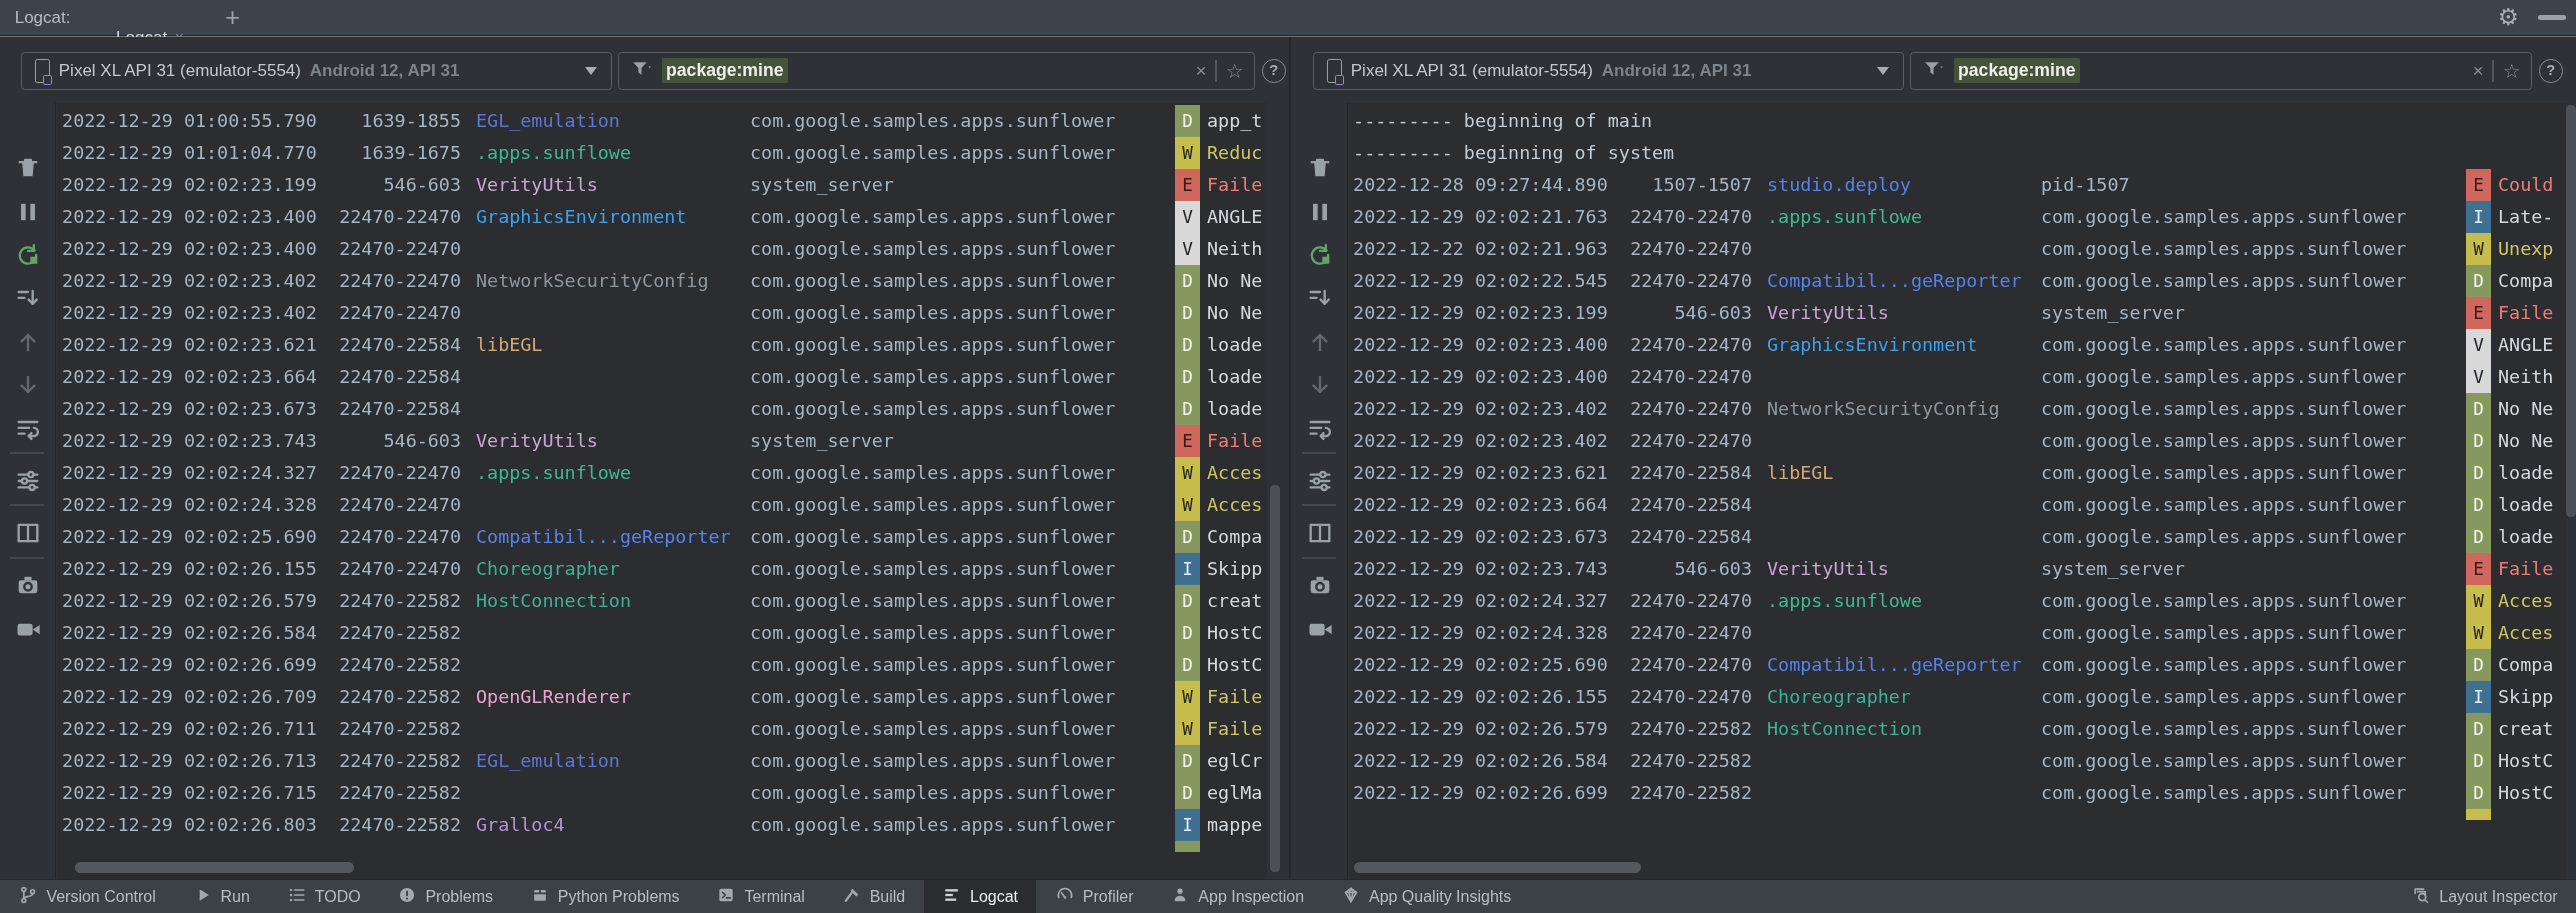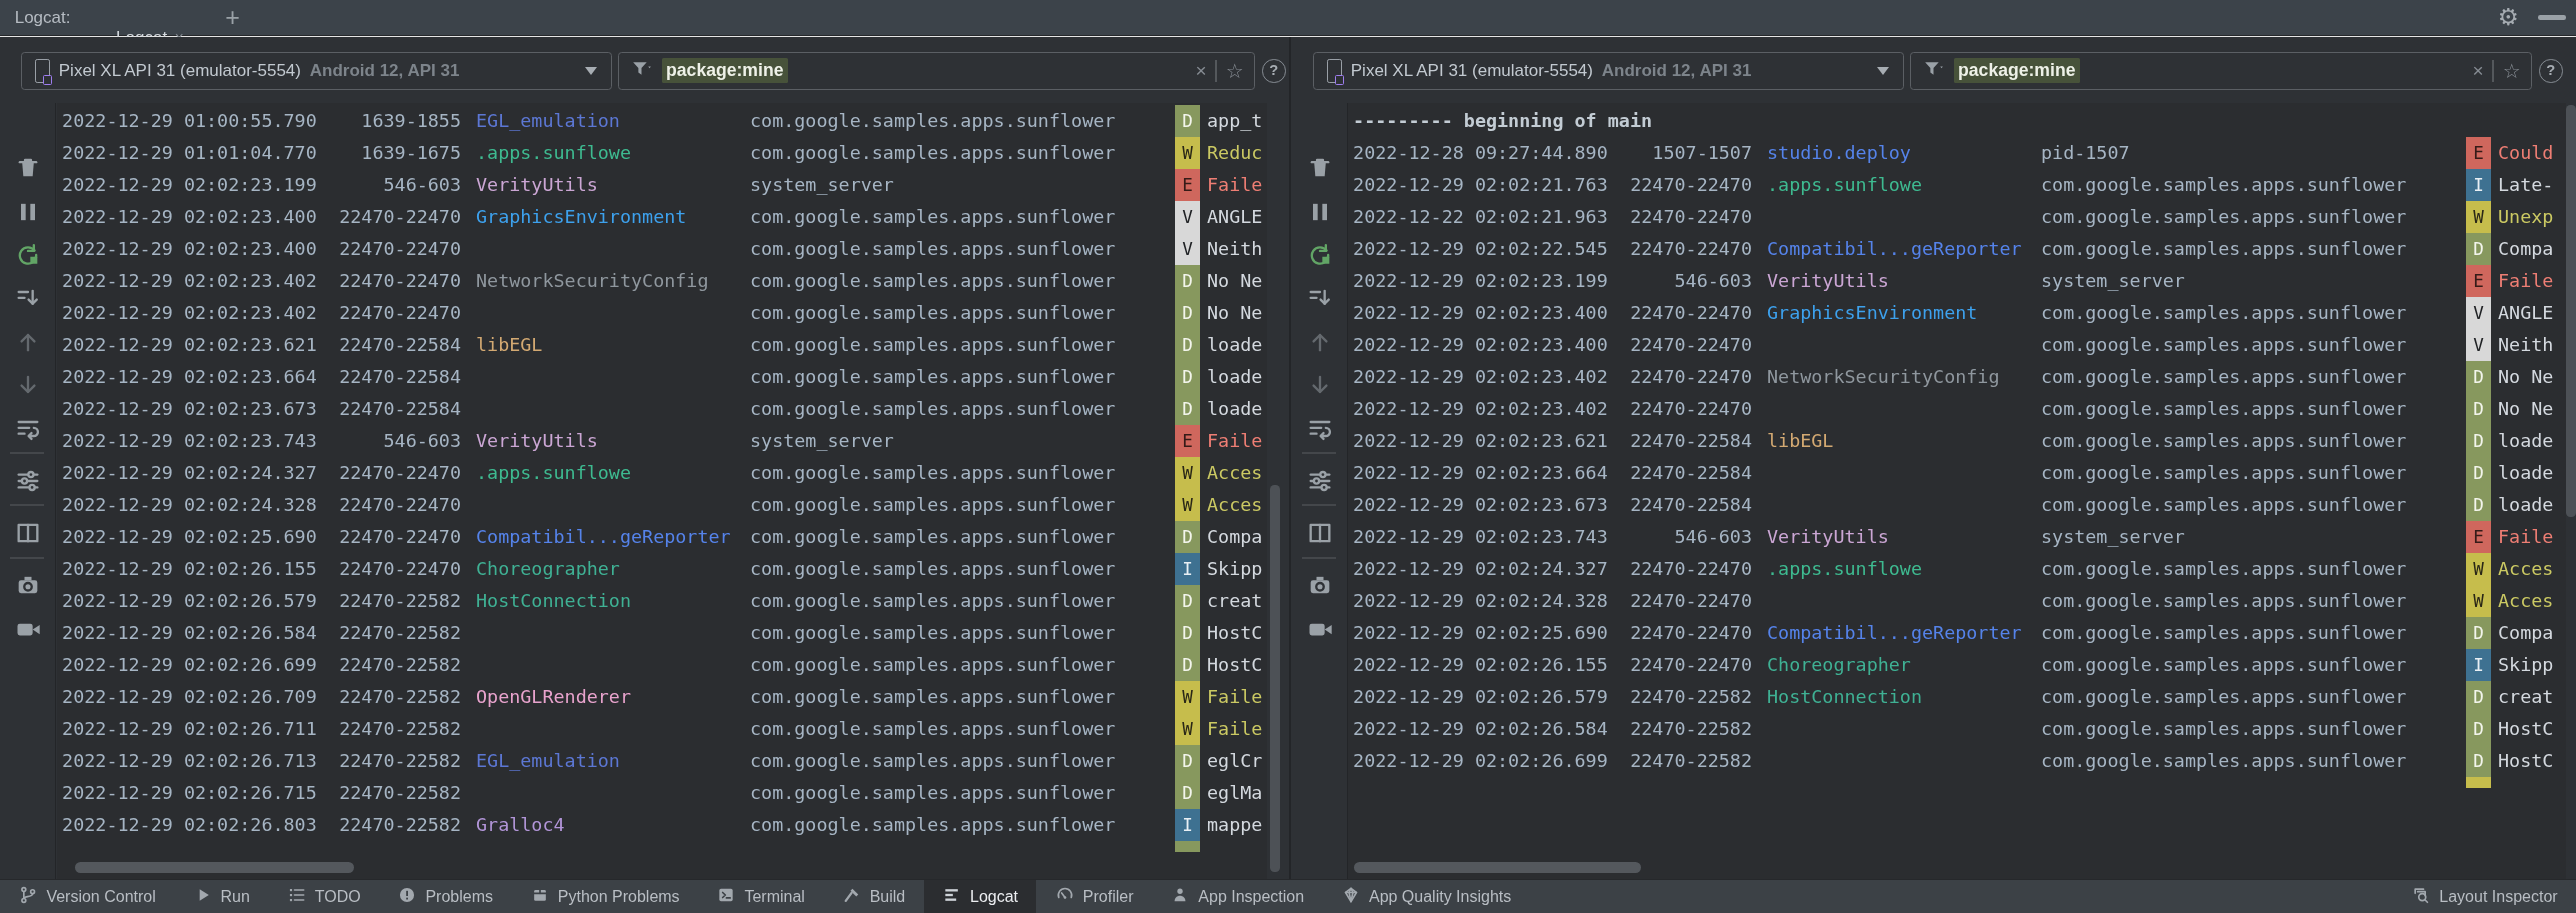--- a/index.html
+++ b/index.html
@@ -1,16 +1,16 @@
 <!DOCTYPE html>
 <html style="font-size:11.8px"><head>
 <meta charset="utf-8">
 <style>
   html,body{margin:0;padding:0;background:#1e1f22;}
-  .app{position:relative;width:2576px;height:913px;background:#e5e5e5;overflow:hidden;
+  .app{position:relative;width:2576px;height:913px;background:#737373;overflow:hidden;
        font-family:"Liberation Sans",sans-serif;-webkit-font-smoothing:antialiased;}
   
   .tabbar{position:absolute;left:0;top:0;width:2576px;height:35px;background:#3c434a;border-bottom:1.5px solid #26282b;}
   .tabbar .wl{position:absolute;left:14.7px;top:0;line-height:35px;font-size:17px;color:#b6bcc3;}
   .tab{position:absolute;left:88px;top:0;height:35px;width:124px;text-align:center;margin-top:20px;}
   .tab .tl{line-height:35px;font-size:17px;color:#d4d9de;padding-right:7.4px;}
   .tab .tx{font-size:16px;color:#7e858c;}
   .tab .ul{position:absolute;left:1.5px;right:1.5px;bottom:-1.5px;height:4.4px;border-radius:2.2px;background:#5b9bd5;}
   .addtab{position:absolute;left:218px;top:0;line-height:34px;font-size:25px;color:#9aa1a7;width:29px;text-align:center;}
   .tb-right{position:absolute;right:10.3px;top:0;height:35px;display:flex;align-items:center;gap:19px;}
@@ -55,21 +55,21 @@
   .pleft .logarea{left:57px;width:1210px;}
   .pright .logarea{left:56px;width:1218px;}
   .lrow{position:relative;height:32px;white-space:nowrap;}
   .lrow span{position:absolute;top:0;line-height:32px;}
   .c-ts{left:5.1px;color:#a6b5c4;}
   .c-pid{left:250px;width:154px;text-align:right;color:#a6b5c4;}
   .c-tag{left:419px;}
   .c-pkg{left:693px;color:#a6b5c4;}
   .c-badge{left:1118px;width:25px;height:32px;text-align:center;font-size:17.6px;}
   .c-msg{left:1150px;color:#d4d9df;}
-  .c-raw{left:5.1px;color:#c3ccd4;font-weight:bold;}
+  .c-raw{left:5.1px;color:#c3ccd4;}
   .m-E{color:#ee7e74;}
   .m-W{color:#cbc963;}
   .lv-V{background:#d8d8d8;color:#1f2124;}
   .lv-D{background:#87985e;color:#f3f5ec;}
   .lv-I{background:#3e7191;color:#e8eff4;}
   .lv-W{background:#c6bd4c;color:#2a2717;}
   .lv-E{background:#cf675d;color:#351b18;}
   .rows{position:absolute;left:0;top:1.5px;right:0;}
   .partial{overflow:hidden;height:11.8px;}
   .hthumb{position:absolute;bottom:5.9px;height:11px;border-radius:5.9px;background:#54585d;}
@@ -502,20 +502,23 @@
               <path d="M16 12.5l6-4v8z" fill="currentColor" stroke="none"></path>
             </svg>
           </div>
         </div>
       <div class="logarea">
         <div class="rows">
             <div class="lrow">
               <span class="c-raw">--------- beginning of main</span>
             </div>
             <div class="lrow">
+              <span class="c-raw">--------- beginning of system</span>
+            </div>
+            <div class="lrow">
               <span class="c-ts">2022-12-28 09:27:44.890</span>
               <span class="c-pid">1507-1507</span>
               <span class="c-tag" style="color:#5583ea">studio.deploy</span>
               <span class="c-pkg">pid-1507</span>
               <span class="c-badge lv-E">E</span>
               <span class="c-msg m-E">Could</span>
             </div>
             <div class="lrow">
               <span class="c-ts">2022-12-29 02:02:21.763</span>
               <span class="c-pid">22470-22470</span>

